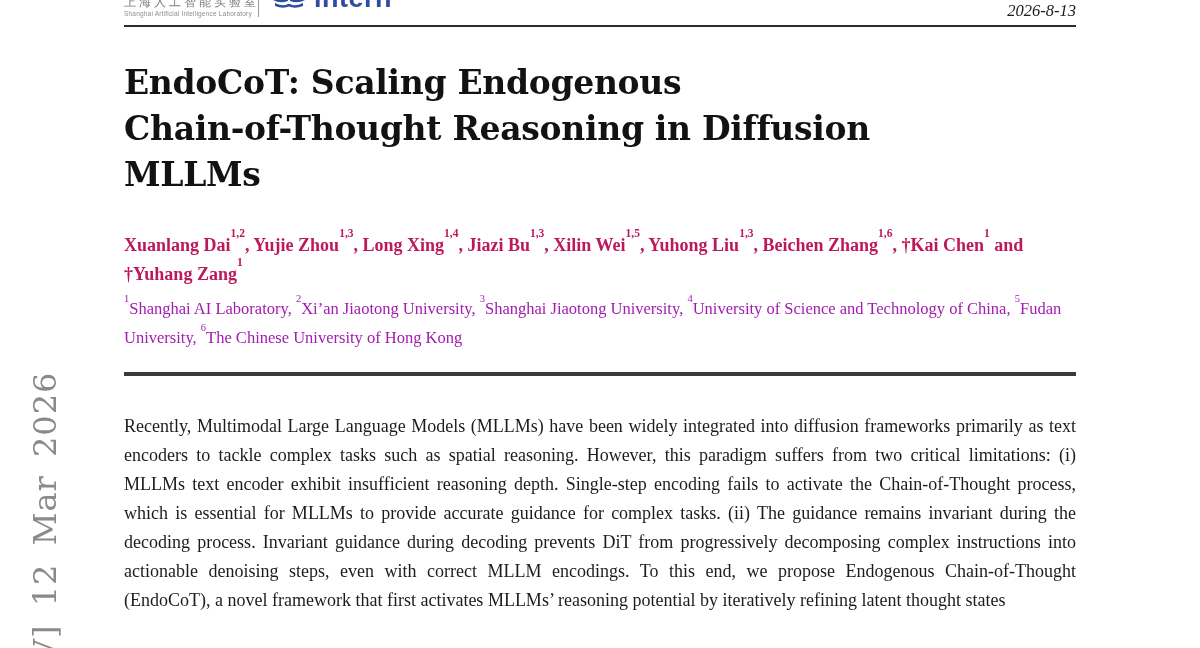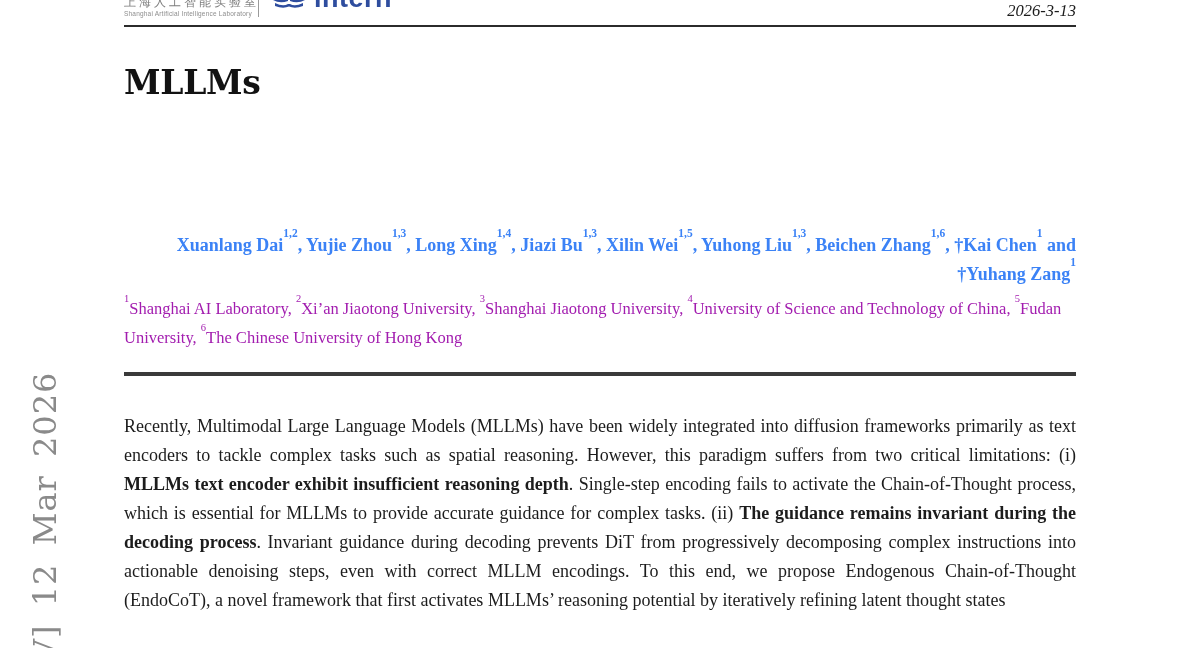--- a/index.html
+++ b/index.html
@@ -94,22 +94,21 @@
   }
 
   
   .authors-block {
     position: absolute;
     left: 124px; top: 231px;
     width: 952px;
     font-weight: 700;
     font-size: 18px;
     line-height: 28.5px;
-    color: #3b82f6;
-    text-align: right;
+    color: #be185d;
   }
   .sup {
     font-size: 11.5px;
     position: relative;
     top: -7px;
     font-weight: inherit;
     line-height: 0;
   }
 
   
@@ -134,43 +133,45 @@
   
   .abstract-block {
     position: absolute;
     left: 124px; top: 412px;
     width: 952px;
     font-size: 18px;
     line-height: 29px;
     text-align: justify;
     color: #1c1c1c;
   }
-  .seg.bold { font-weight: 700; }
+  .seg.bold { font-weight: 400; }
 </style>
 </head>
 <body>
 
 <div class="watermark">V] 12 Mar 2026</div>
 
 <div class="lab-logo-cn">上海人工智能实验室</div>
 <div class="lab-logo-en">Shanghai Artificial Intelligence Laboratory</div>
 <div class="logo-divider"></div>
 <span class="book-icon">
   <svg width="38" height="22" viewBox="0 0 38 22">
     <path d="M3 1 Q10 5 18 2 L18 13 Q10 16 3 12 Z" fill="#2e4d9e"></path>
     <path d="M35 1 Q28 5 20 2 L20 13 Q28 16 35 12 Z" fill="#2e4d9e"></path>
     <path d="M5 15 Q13 19 18 16 L20 16 Q25 19 33 15 L33 18 Q25 21 19 18.5 Q13 21 5 18 Z" fill="#2e4d9e"></path>
   </svg>
 </span>
 <div class="intern-text">intern</div>
-<div class="header-date">2026-3-13</div>
+<div class="header-date">2026-8-13</div>
 <div class="header-rule"></div>
 
 <div class="title-block">
 
+<div class="title-line">EndoCoT: Scaling Endogenous</div>
+    <div class="title-line">Chain-of-Thought Reasoning in Diffusion</div>
     <div class="title-line">MLLMs</div>
   </div>
 
 <p class="authors-block">
   
 <span class="author"><span>Xuanlang Dai</span><sup class="sup">1,2</sup><span>, </span></span><span class="author"><span>Yujie Zhou</span><sup class="sup">1,3</sup><span>, </span></span><span class="author"><span>Long Xing</span><sup class="sup">1,4</sup><span>, </span></span><span class="author"><span>Jiazi Bu</span><sup class="sup">1,3</sup><span>, </span></span><span class="author"><span>Xilin Wei</span><sup class="sup">1,5</sup><span>, </span></span><span class="author"><span>Yuhong Liu</span><sup class="sup">1,3</sup><span>, </span></span><span class="author"><span>Beichen Zhang</span><sup class="sup">1,6</sup><span>, </span></span><span class="author"><span>†Kai Chen</span><sup class="sup">1</sup><span> and </span></span><span class="author"><span>†Yuhang Zang</span><sup class="sup">1</sup></span></p>
 
 <p class="affil-block">
   
 <span class="affil"><sup class="sup">1</sup><span>Shanghai AI Laboratory, </span></span><span class="affil"><sup class="sup">2</sup><span>Xi’an Jiaotong University, </span></span><span class="affil"><sup class="sup">3</sup><span>Shanghai Jiaotong University, </span></span><span class="affil"><sup class="sup">4</sup><span>University of Science and Technology of China, </span></span><span class="affil"><sup class="sup">5</sup><span>Fudan University, </span></span><span class="affil"><sup class="sup">6</sup><span>The Chinese University of Hong Kong</span></span></p>

